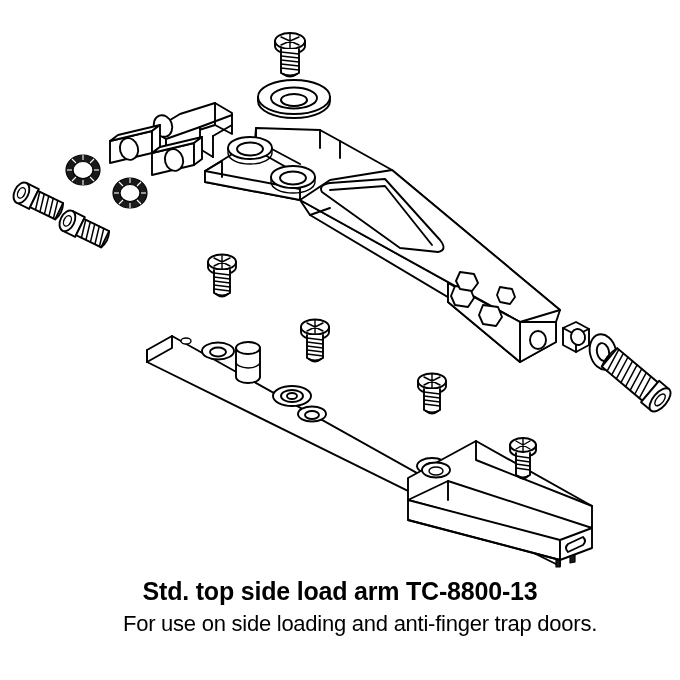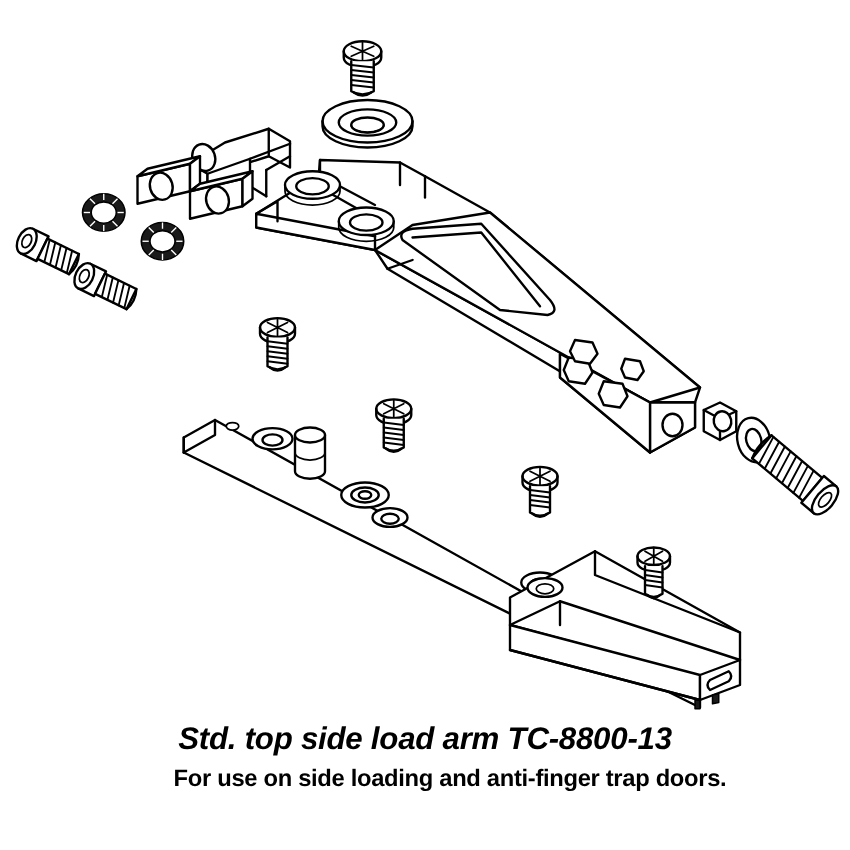--- a/index.html
+++ b/index.html
@@ -78,25 +78,24 @@
     top: 576px;
     width: 680px;
     text-align: center;
   }
   #caption-title {
     font-size: 25px;
     font-weight: bold;
     letter-spacing: -0.2px;
     line-height: 30px;
     white-space: nowrap;
-    font-style: italic;
   }
   #caption-subtitle {
-    font-size: 19px;
-    font-weight: bold;
+    font-size: 22px;
+    font-weight: normal;
     letter-spacing: -0.25px;
     line-height: 30px;
     margin-top: 3px;
     white-space: nowrap;
     margin-left: 40px;
   }
 </style>
 </head>
 <body>
 

